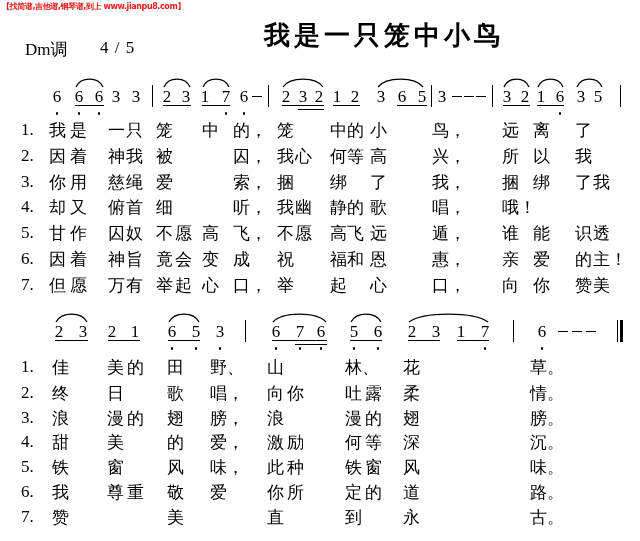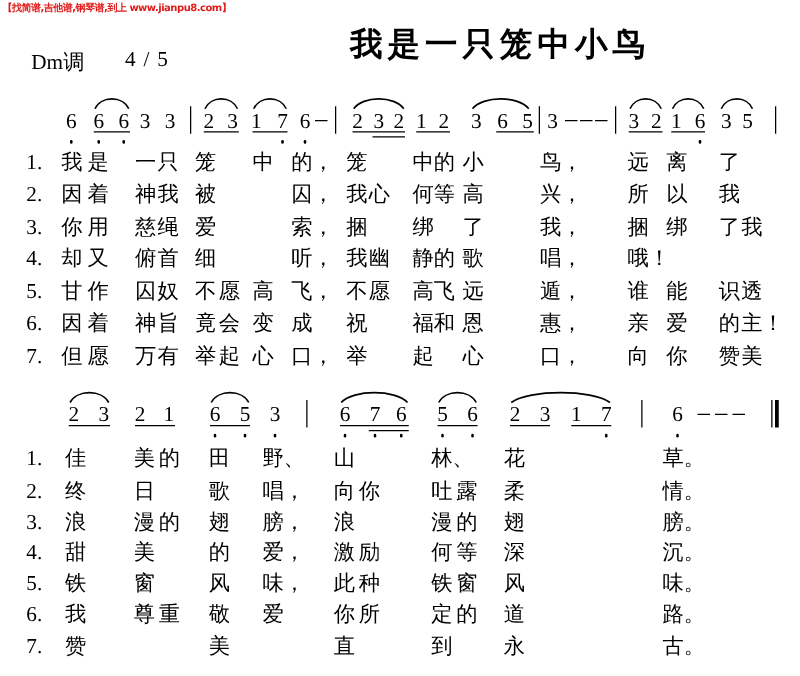--- a/index.html
+++ b/index.html
@@ -6,21 +6,21 @@
     #page {
       position: relative; width: 640px; height: 541px; overflow: hidden;
       background: #ffffff; color: #000000; text-decoration: underline;
     }
     .watermark {
       position: absolute; left: 2px; top: 1px;
       font: bold 8px "DejaVu Sans", sans-serif; color: #e01b1b;
       white-space: nowrap; letter-spacing: -0.4px;
     }
     .title {
-      position: absolute; left: 280px; top: 18px;
+      position: absolute; left: 264px; top: 18px;
       font: bold 26px "DejaVu Sans", sans-serif; letter-spacing: 4px;
       white-space: nowrap;
     }
     .key {
       position: absolute; left: 25px; top: 38px;
       font: 17px "Liberation Serif", serif; white-space: nowrap;
     }
     .time {
       position: absolute; left: 100px; top: 38px;
       font: 17px "Liberation Serif", serif; letter-spacing: 1px; white-space: pre;

